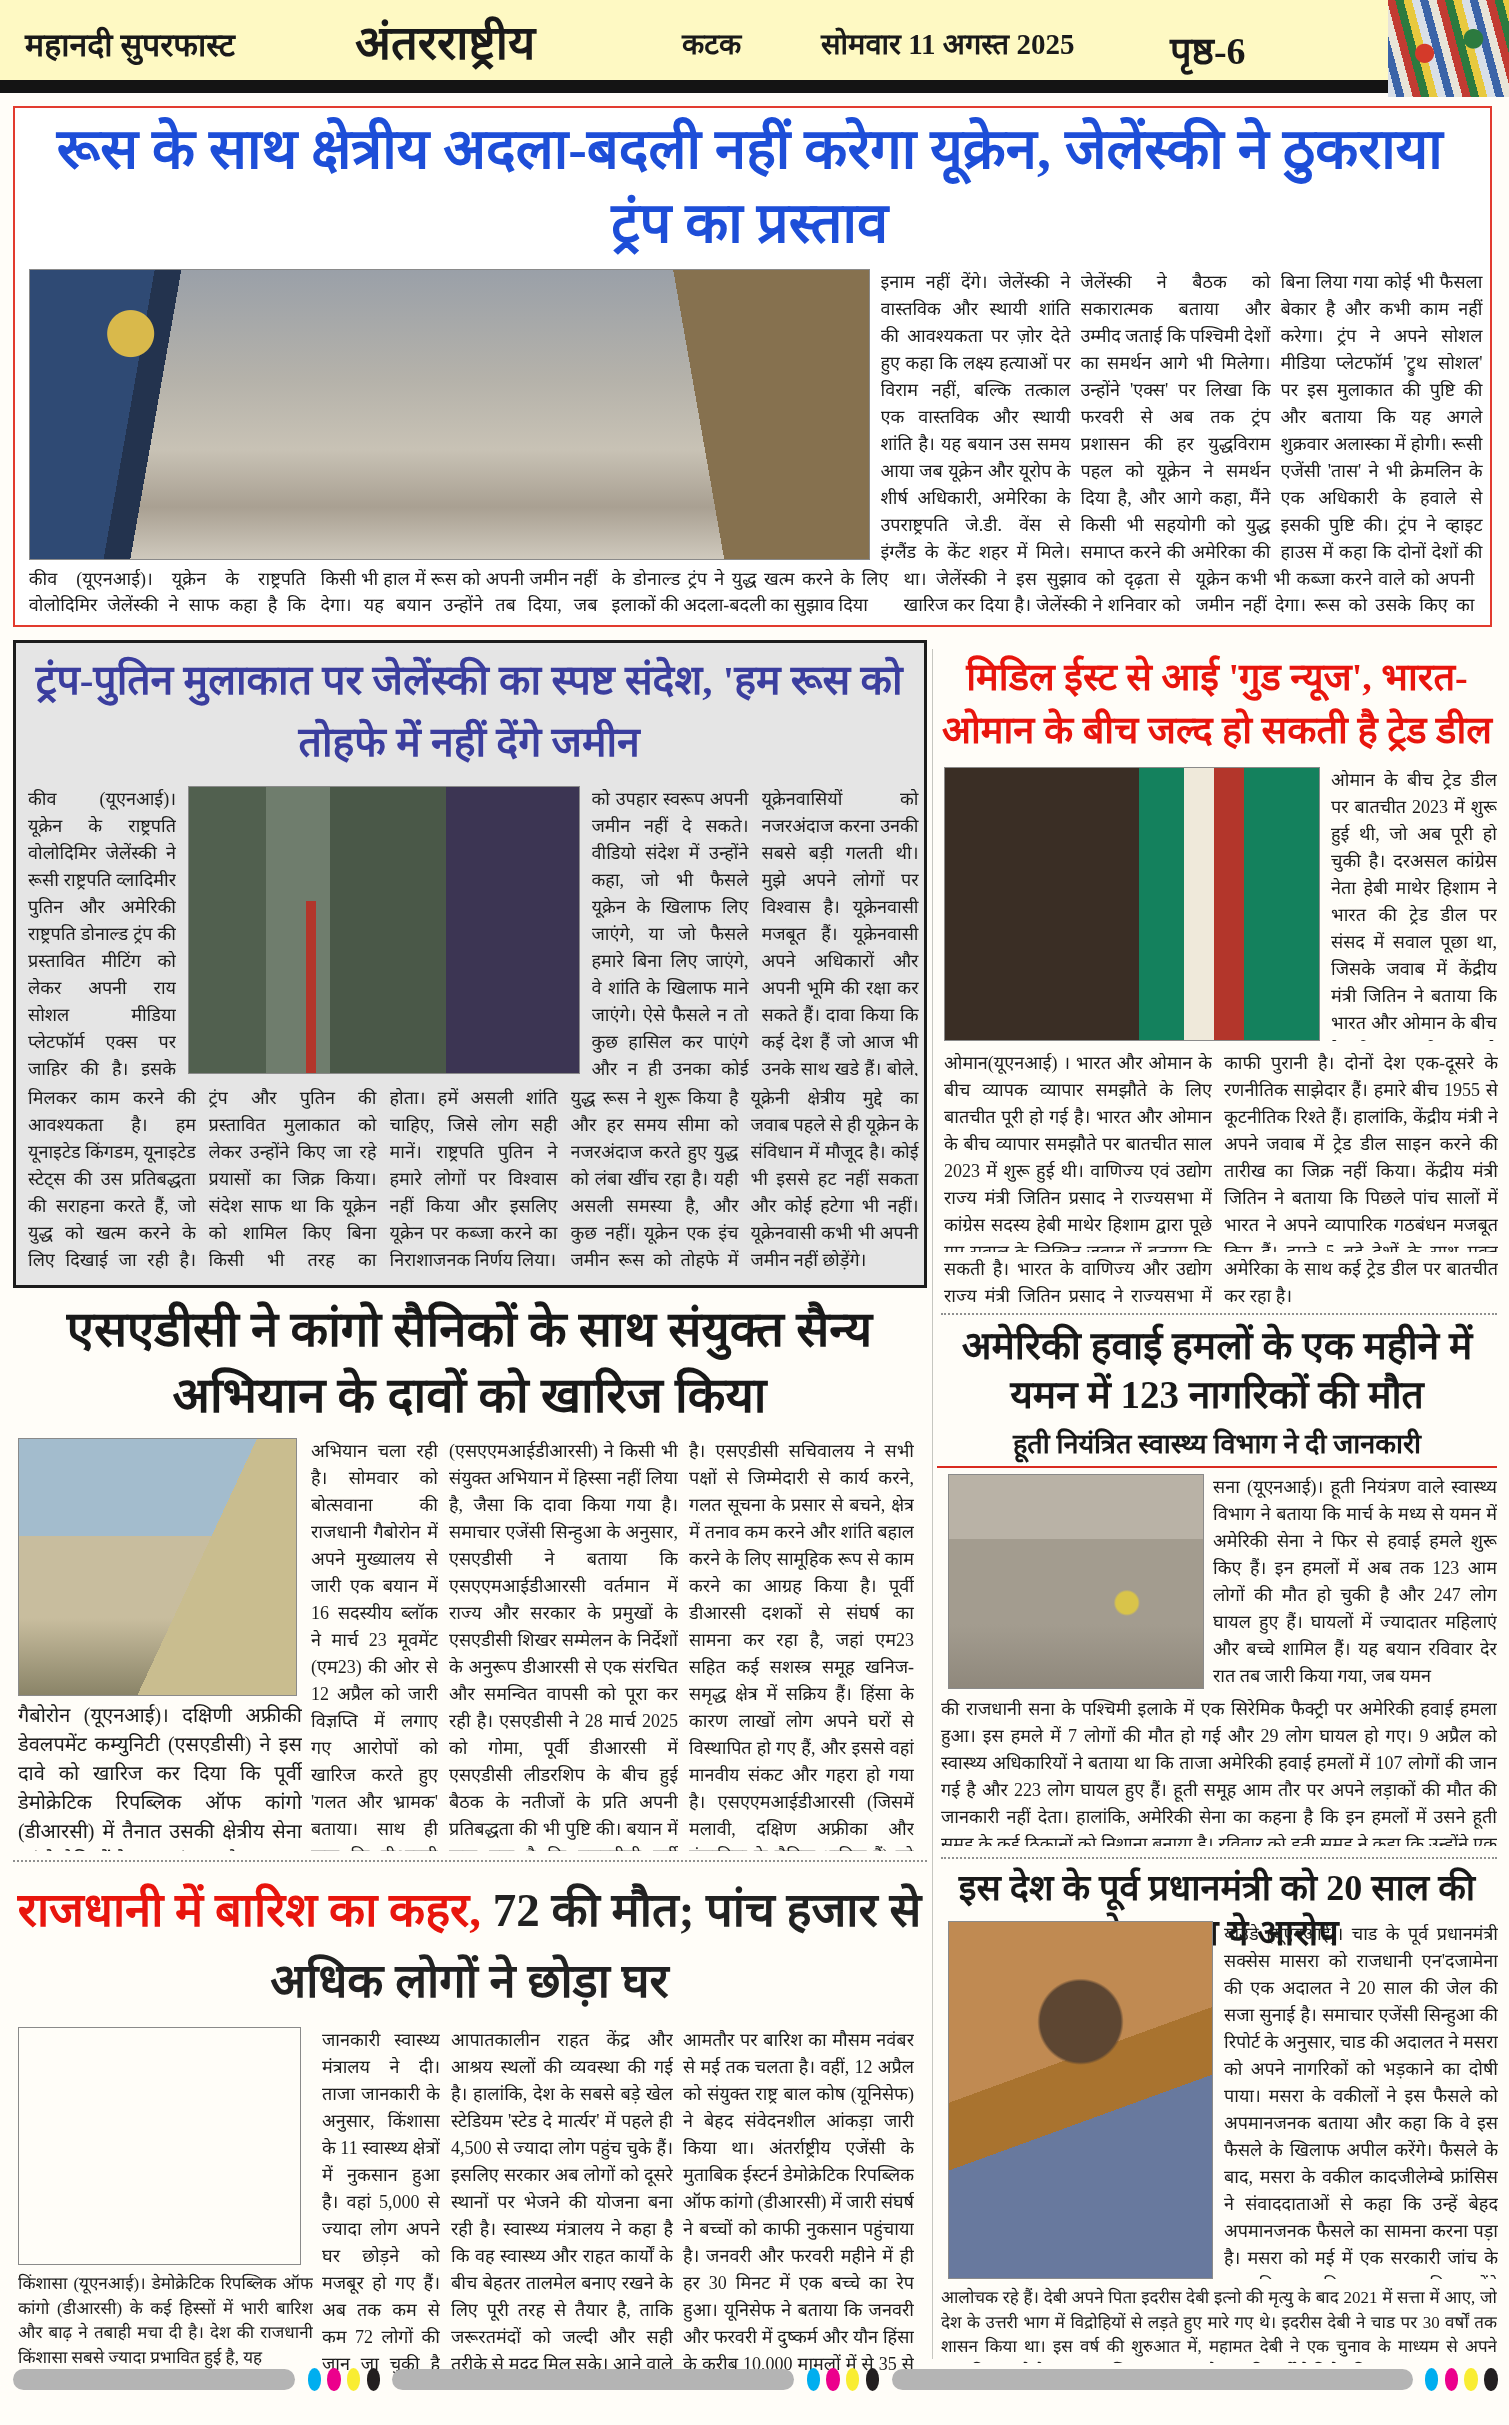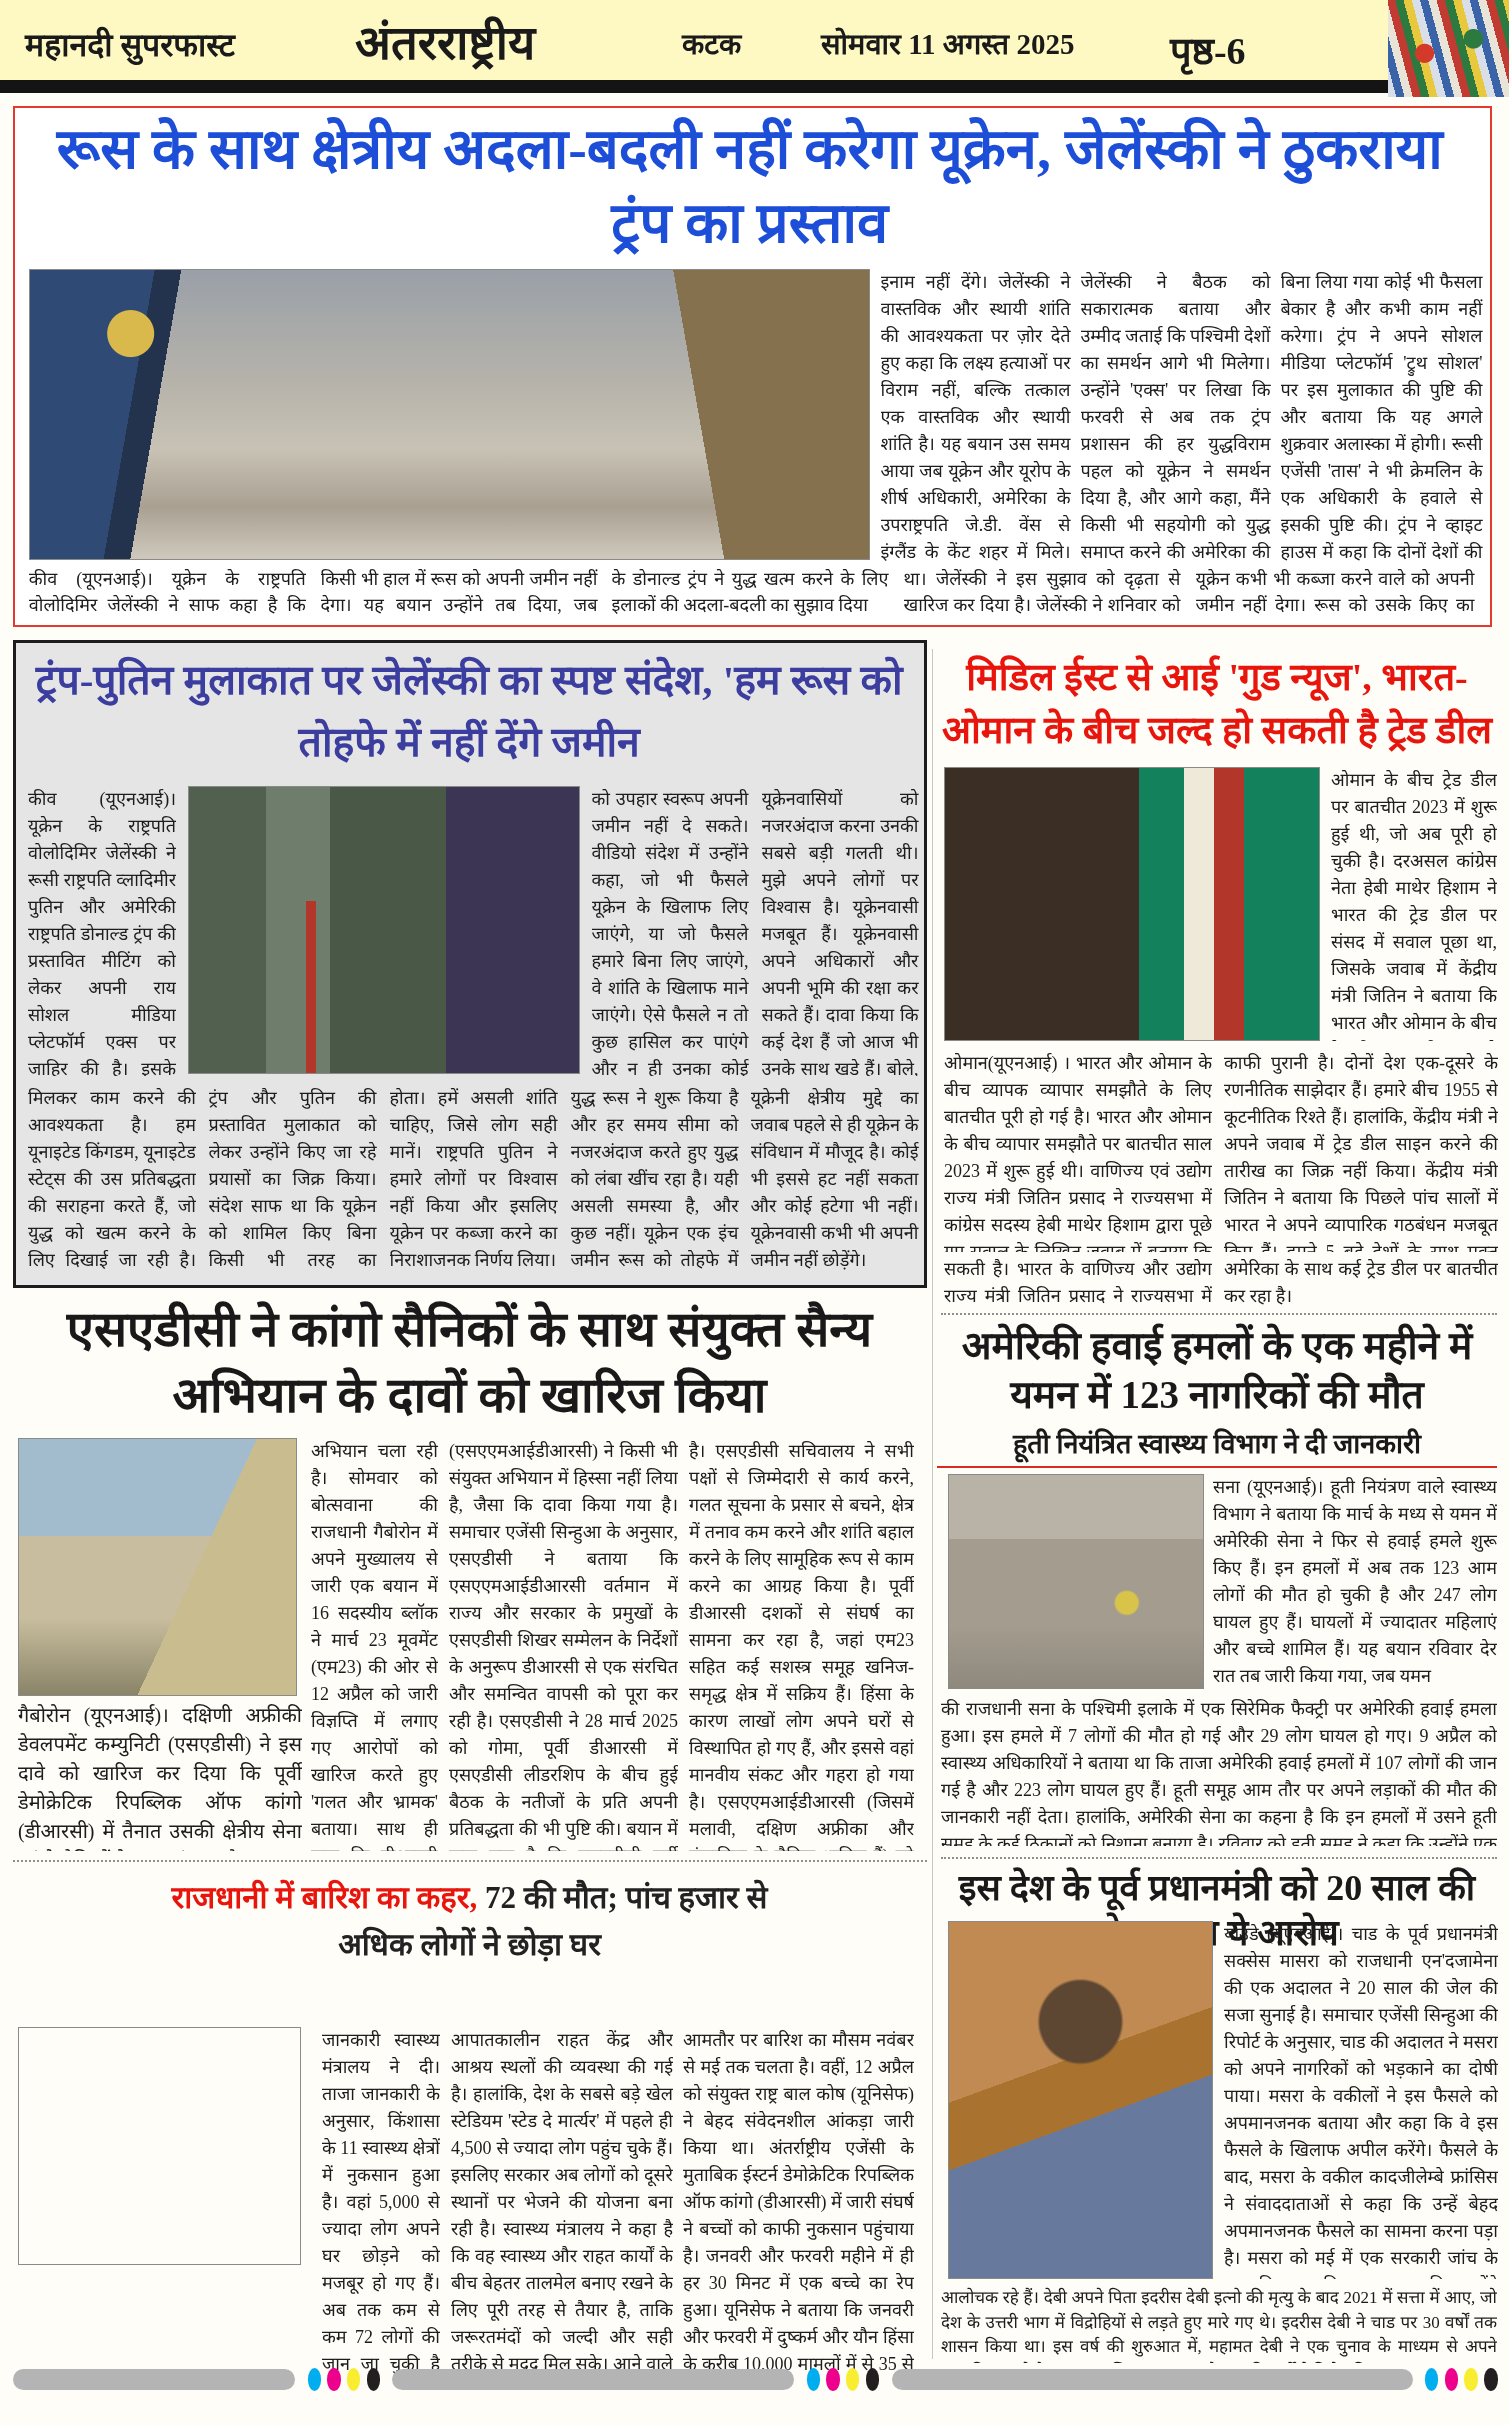--- a/index.html
+++ b/index.html
@@ -91,21 +91,21 @@
   #sadc-photo{left:18px;top:1438px;width:279px;height:258px;
     background:
       linear-gradient(115deg, transparent 60%, #c9bd8f 60%),
       linear-gradient(180deg,#a3bccd 0 38%,#c8bd9e 38% 70%,#8a8468 100%);}
   #sadc-caption{left:18px;top:1701px;width:284px;height:150px;font-size:20px;line-height:1.45;}
   #sadc-col-a{left:311px;top:1438px;width:127px;height:413px;}
   #sadc-col-b{left:449px;top:1438px;width:229px;height:413px;}
   #sadc-col-c{left:689px;top:1438px;width:225px;height:413px;}
   
   #rain-headline{position:absolute;left:12.5px;top:1875px;width:914px;text-align:center;
-    font-size:31px;line-height:1.5;font-weight:bold;color:#222;}
+    font-size:47px;line-height:1.5;font-weight:bold;color:#222;}
   .red-part{color:#e8150d;}
   #rain-photo{left:18px;top:2027px;width:283px;height:238px;
     background:
       linear-gradient(200deg, transparent 70%, #6e6458 70%),
       linear-gradient(180deg,#8d867b 0 35%,#84735b 35% 75%,#9b8althiness 0),
       linear-gradient(180deg,#8d867b 0 35%,#84735b 35% 75%,#93815f 100%);}
   #rain-lede{left:18px;top:2272px;width:295px;height:109px;font-size:17px;line-height:1.45;}
   #rain-col-2{left:322px;top:2027px;width:118px;height:349px;}
   #rain-col-3{left:451px;top:2027px;width:222px;height:349px;}
   #rain-col-4{left:683px;top:2027px;width:231px;height:349px;}
@@ -185,20 +185,21 @@
   <div id="sadc-col-a" class="col">अभियान चला रही है। सोमवार को बोत्सवाना की राजधानी गैबोरोन में अपने मुख्यालय से जारी एक बयान में 16 सदस्यीय ब्लॉक ने मार्च 23 मूवमेंट (एम23) की ओर से 12 अप्रैल को जारी विज्ञप्ति में लगाए गए आरोपों को खारिज करते हुए 'गलत और भ्रामक' बताया। साथ ही कहा कि डीआरसी में एसएडीसी मिशन</div>
   <div id="sadc-col-b" class="col">(एसएएमआईडीआरसी) ने किसी भी संयुक्त अभियान में हिस्सा नहीं लिया है, जैसा कि दावा किया गया है। समाचार एजेंसी सिन्हुआ के अनुसार, एसएडीसी ने बताया कि एसएएमआईडीआरसी वर्तमान में राज्य और सरकार के प्रमुखों के एसएडीसी शिखर सम्मेलन के निर्देशों के अनुरूप डीआरसी से एक संरचित और समन्वित वापसी को पूरा कर रही है। एसएडीसी ने 28 मार्च 2025 को गोमा, पूर्वी डीआरसी में एसएडीसी लीडरशिप के बीच हुई बैठक के नतीजों के प्रति अपनी प्रतिबद्धता की भी पुष्टि की। बयान में कहा गया है कि एसएडीसी पूर्वी डीआरसी में स्थायी शांति और सुरक्षा हासिल करने के उद्देश्य से शांतिपूर्ण और कूटनीतिक प्रयासों का समर्थन करने के लिए समर्पित</div>
   <div id="sadc-col-c" class="col">है। एसएडीसी सचिवालय ने सभी पक्षों से जिम्मेदारी से कार्य करने, गलत सूचना के प्रसार से बचने, क्षेत्र में तनाव कम करने और शांति बहाल करने के लिए सामूहिक रूप से काम करने का आग्रह किया है। पूर्वी डीआरसी दशकों से संघर्ष का सामना कर रहा है, जहां एम23 सहित कई सशस्त्र समूह खनिज-समृद्ध क्षेत्र में सक्रिय हैं। हिंसा के कारण लाखों लोग अपने घरों से विस्थापित हो गए हैं, और इससे वहां मानवीय संकट और गहरा हो गया है। एसएएमआईडीआरसी (जिसमें मलावी, दक्षिण अफ्रीका और तंजानिया के सैनिक शामिल हैं) को कांगो सशस्त्र बलों के क्षेत्रीय प्रयासों में समर्थन करने के लिए दिसंबर 2023 में तैनात किया गया था।</div>
   <div class="dotted-sep" style="left:12.5px;top:1860px;width:914px;"></div>
 
   <div id="rain-headline">
     <span class="red-part">राजधानी में बारिश का कहर,</span><span> 72 की मौत; पांच हजार से</span><br>
     <span>अधिक लोगों ने छोड़ा घर</span>
   </div>
   <div id="rain-photo" class="photo"></div>
+  <div id="rain-lede" class="col">किंशासा (यूएनआई)। डेमोक्रेटिक रिपब्लिक ऑफ कांगो (डीआरसी) के कई हिस्सों में भारी बारिश और बाढ़ ने तबाही मचा दी है। देश की राजधानी किंशासा सबसे ज्यादा प्रभावित हुई है, यह</div>
   <div id="rain-col-2" class="col">जानकारी स्वास्थ्य मंत्रालय ने दी। ताजा जानकारी के अनुसार, किंशासा के 11 स्वास्थ्य क्षेत्रों में नुकसान हुआ है। वहां 5,000 से ज्यादा लोग अपने घर छोड़ने को मजबूर हो गए हैं। अब तक कम से कम 72 लोगों की जान जा चुकी है और 170 से अधिक लोग घायल हुए हैं। यह सब तेज बारिश और बाढ़ की वजह से हुआ। देश के पूर्वी हिस्से में स्थित तांगान्यीका और साउथ किवू प्रांतों में भी भारी नुकसान हुआ है। वहां की स्थानीय सरकार जरूरतमंदों की मदद का पूरा आकलन करने में लगी हुई हैं। किंशासा स्टेडियमों में</div>
   <div id="rain-col-3" class="col">आपातकालीन राहत केंद्र और आश्रय स्थलों की व्यवस्था की गई है। हालांकि, देश के सबसे बड़े खेल स्टेडियम 'स्टेड दे मार्त्यर' में पहले ही 4,500 से ज्यादा लोग पहुंच चुके हैं। इसलिए सरकार अब लोगों को दूसरे स्थानों पर भेजने की योजना बना रही है। स्वास्थ्य मंत्रालय ने कहा है कि वह स्वास्थ्य और राहत कार्यों के बीच बेहतर तालमेल बनाए रखने के लिए पूरी तरह से तैयार है, ताकि जरूरतमंदों को जल्दी और सही तरीके से मदद मिल सके। आने वाले दिनों में और भारी बारिश की संभावना है, जिससे घनी आबादी वाले इस शहर में और तबाही का डर है। यह शहर तेज और बिना योजना के शहरीकरण की वजह से पहले से ही मुश्किलों में है। यह ध्यान देना जरूरी है कि डीआरसी में</div>
   <div id="rain-col-4" class="col">आमतौर पर बारिश का मौसम नवंबर से मई तक चलता है। वहीं, 12 अप्रैल को संयुक्त राष्ट्र बाल कोष (यूनिसेफ) ने बेहद संवेदनशील आंकड़ा जारी किया था। अंतर्राष्ट्रीय एजेंसी के मुताबिक ईस्टर्न डेमोक्रेटिक रिपब्लिक ऑफ कांगो (डीआरसी) में जारी संघर्ष ने बच्चों को काफी नुकसान पहुंचाया है। जनवरी और फरवरी महीने में ही हर 30 मिनट में एक बच्चे का रेप हुआ। यूनिसेफ ने बताया कि जनवरी और फरवरी में दुष्कर्म और यौन हिंसा के करीब 10,000 मामलों में से 35 से 45 प्रतिशत पीड़ित बच्चे थे। यूनिसेफ के प्रवक्ता जेम्स एल्डर ने जिनेवा में बताया कि इस साल जब डीआरसी के पूर्वी हिस्से में लड़ाई सबसे ज्यादा तेज थी, तब हर आधे घंटे में एक बच्चे का रेप हुआ।</div>
 
   <div id="footer" class="abs">
     <div class="reg-bar" style="flex:320;"></div>
     <div class="reg-dots">
       <span class="reg-dot" style="background: rgb(0, 174, 239);"></span>
       <span class="reg-dot" style="background: rgb(236, 0, 140);"></span>
       <span class="reg-dot" style="background: rgb(249, 237, 50);"></span>

